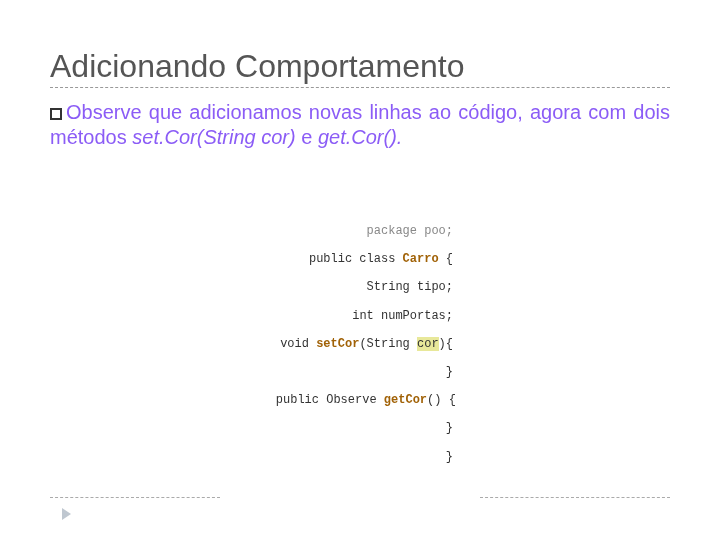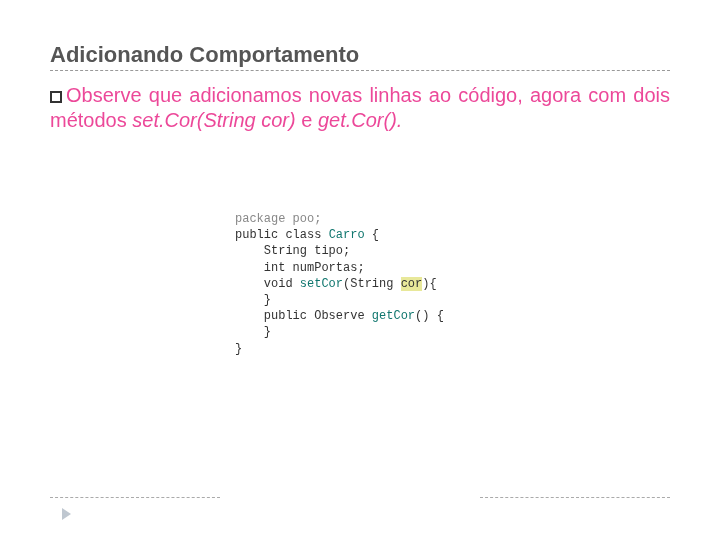--- a/index.html
+++ b/index.html
@@ -13,33 +13,33 @@
     overflow: hidden;
   }
   .slide {
     padding: 40px 50px 20px 50px;
     box-sizing: border-box;
     width: 100%;
     height: 100%;
     position: relative;
   }
   .title {
-    font-size: 22px;
-    font-weight: bold;
+    font-size: 32px;
+    font-weight: normal;
     color: #555555;
-    margin: 2px 0 2px 0;
+    margin: 8px 0 2px 0;
   }
   .title-rule {
     border: none;
     border-top: 1px dashed #999;
     margin: 0 0 12px 0;
   }
   .body {
     font-size: 20px;
-    color: #ec4899;
+    color: #8b5cf6;
     line-height: 1.25;
     text-align: justify;
     text-justify: inter-word;
   }
   .body p {
     margin: 0 0 4px 0;
   }
   .bullet {
     display: inline-block;
     width: 12px;
@@ -56,27 +56,28 @@
     top: 205px;
     width: 250px;
     background: #ffffff;
     font-family: "Courier New", Courier, monospace;
     font-size: 12px;
     line-height: 1.35;
     color: #333;
     padding: 6px 10px 10px 10px;
     box-sizing: border-box;
   }
-  .codebox .kw { color: #0f766e; font-weight: normal; }
+  .codebox .kw { color: #a16207; font-weight: bold; }
   .codebox .hl { background: #e8e89a; }
   .codebox .gray { color: #888; }
   .codebox pre {
-    margin: 0;
+    margin: 12px;
     white-space: pre;
     font-family: inherit;
+    text-align: right;
   }
   .footer-rule-left, .footer-rule-right {
     position: absolute;
     bottom: 42px;
     border-top: 1px dashed #aaa;
   }
   .footer-rule-left { left: 50px; width: 170px; }
   .footer-rule-right { left: 480px; width: 190px; }
   .footer-arrow {
     position: absolute;

